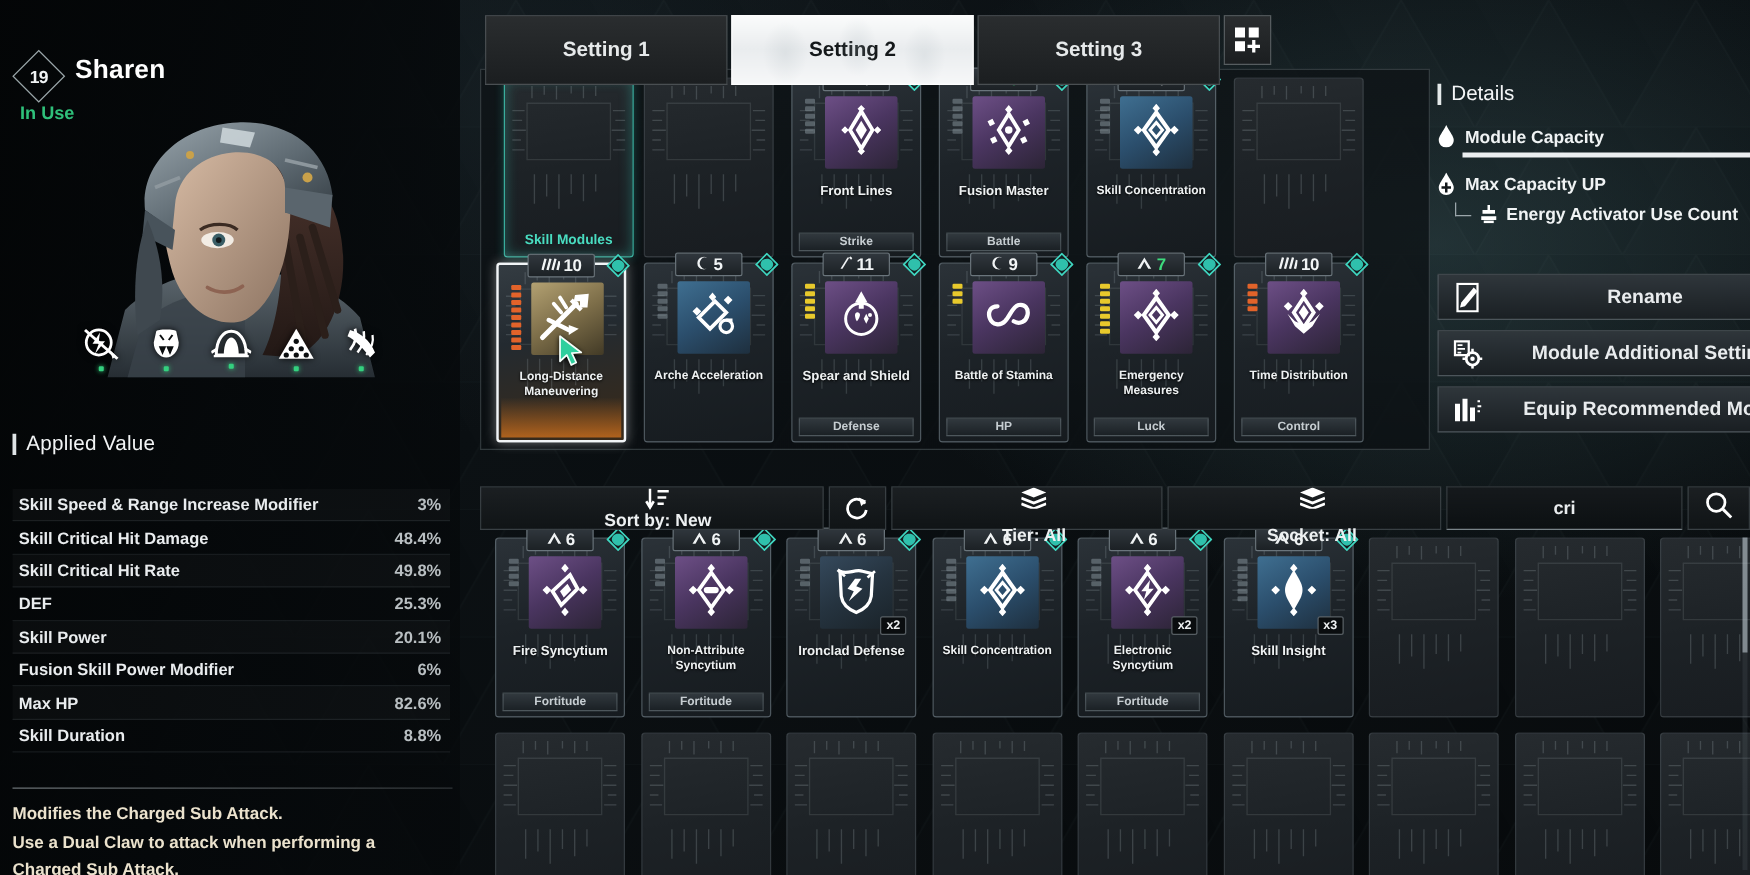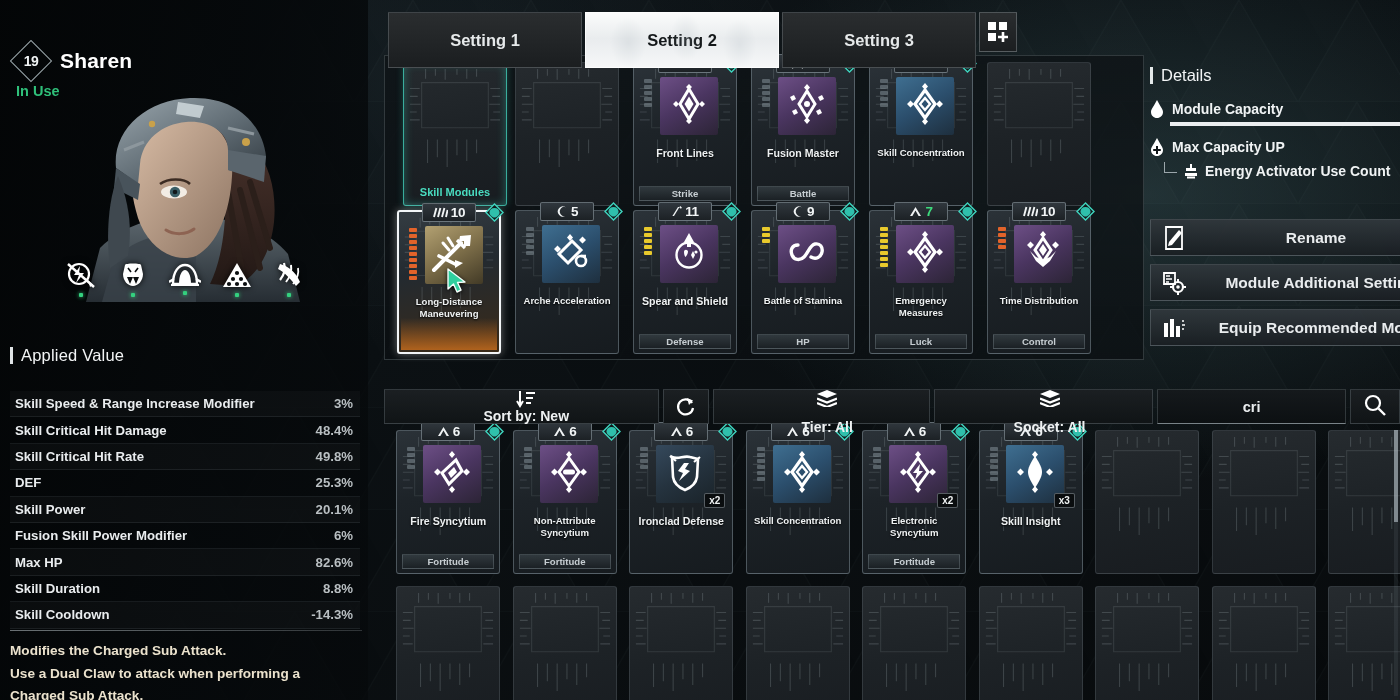--- a/index.html
+++ b/index.html
@@ -21,21 +21,21 @@
   }
   .bg-tris { position: absolute; inset: 0; opacity: .5; }
 
   
   .left-panel { position: absolute; left: 0; top: 0; width: 368px; height: 700px; }
   .left-dim {
     position: absolute; inset: 0;
     background: linear-gradient(100deg, rgba(3,5,6,.97) 0%, rgba(5,8,10,.93) 55%, rgba(6,9,11,.72) 100%);
   }
 
-  .char-head { position: absolute; left: 14px; top: 44px; display: flex; align-items: center; gap: 12px; z-index: 6;}
+  .char-head { position: absolute; left: 14px; top: 44px; display: flex; align-items: flex-start; gap: 12px; z-index: 6;}
   .lvl-badge { position: relative; width: 34px; height: 34px; display: flex; align-items: center; justify-content: center; }
   .lvl-badge .dia {
     position: absolute; inset: 2px; border: 1.6px solid #9aa6aa; transform: rotate(45deg);
   }
   .lvl-badge span { position: relative; font-size: 14px; font-weight: bold; letter-spacing: -.5px; color: #f0f3f4;}
   .char-name { font-size: 21px; font-weight: bold; color: #fff; letter-spacing: .2px; }
   .in-use { position: absolute; left: 16px; top: 83px; font-size: 14.5px; color: #2fc07a; font-weight: 600; z-index: 6;}
 
   
   .portrait { position: absolute; left: 78px; top: 72px; width: 230px; height: 230px; z-index: 4;}
@@ -391,24 +391,20 @@
      <span class="v">6%</span>
    </div>
         <div class="av-row">
      <span class="k">Max HP</span>
      <span class="v">82.6%</span>
    </div>
         <div class="av-row">
      <span class="k">Skill Duration</span>
      <span class="v">8.8%</span>
    </div>
-        <div class="av-row">
-     <span class="k">Skill Cooldown</span>
-     <span class="v">-14.3%</span>
-   </div>
       </div>
   </div>
 
   <div class="desc-wrap">
     <div class="desc-sep"></div>
     <p>Modifies the Charged Sub Attack.</p>
     <p>Use a Dual Claw to attack when performing a</p>
     <p>Charged Sub Attack.</p>
   </div>
 

